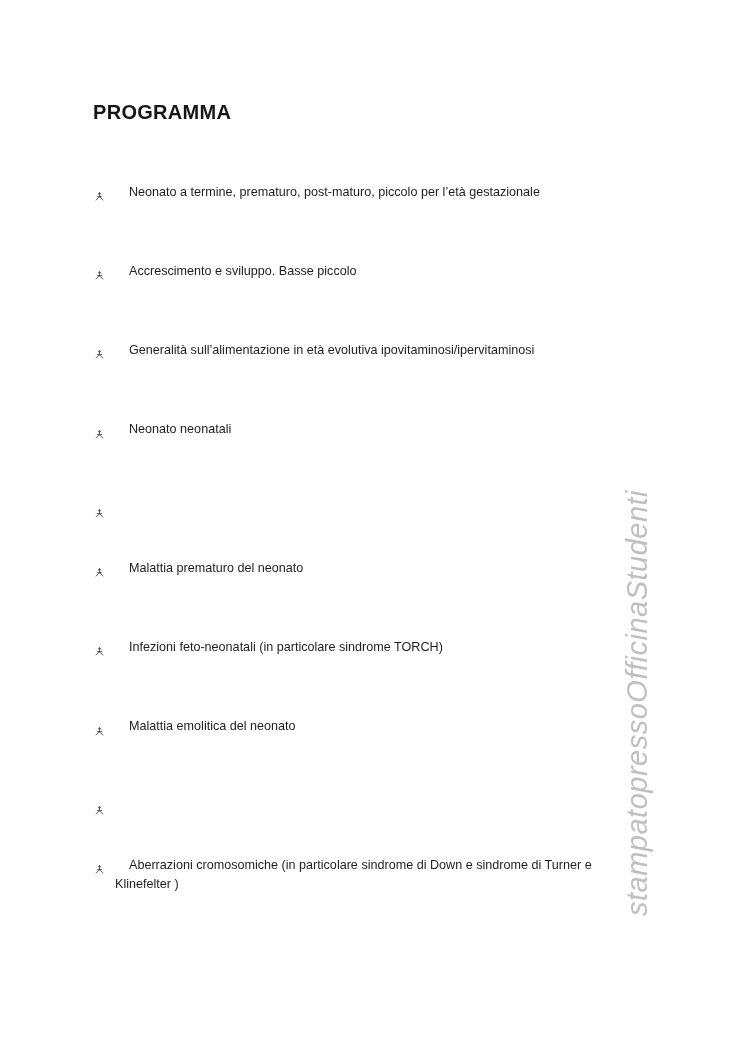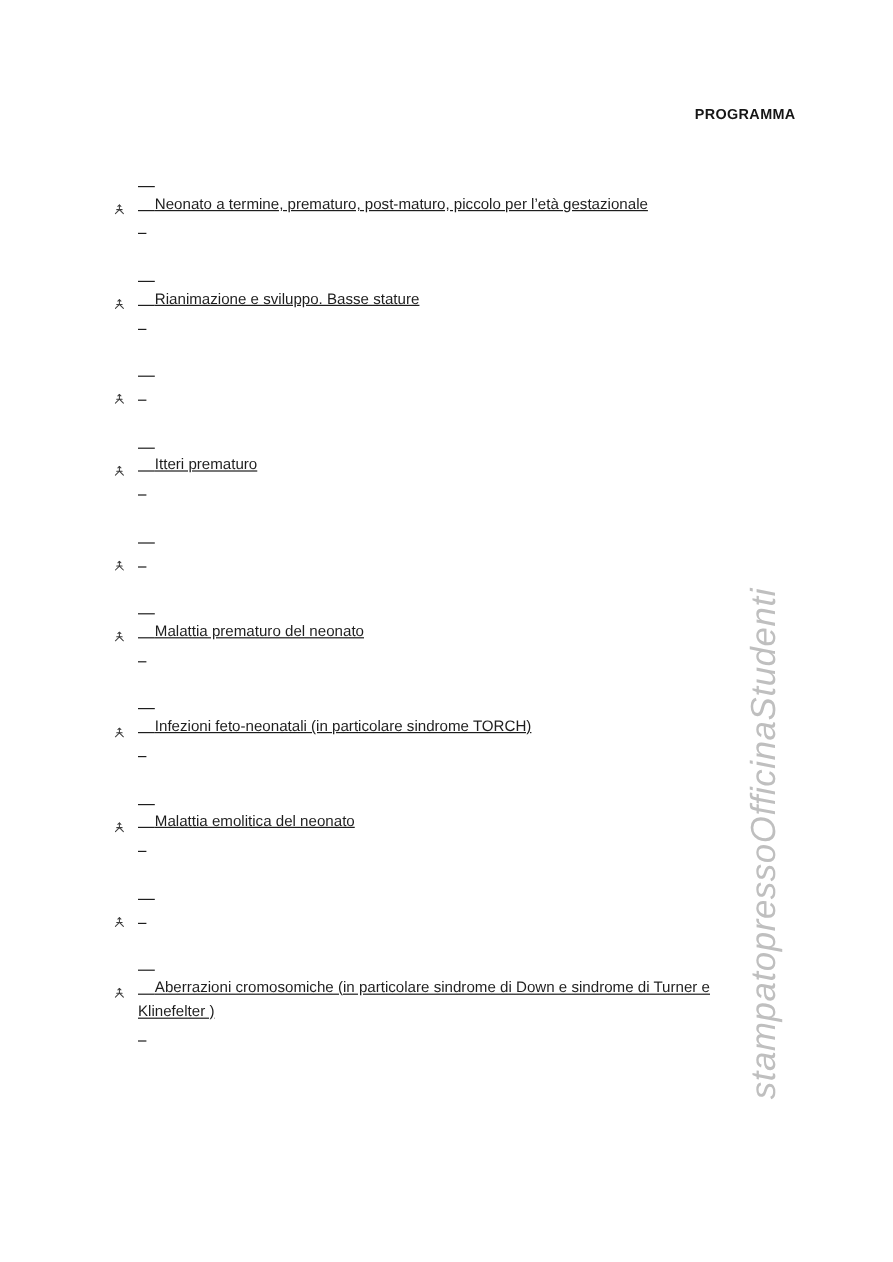--- a/index.html
+++ b/index.html
@@ -15,40 +15,39 @@
     overflow: hidden;
     font-family: "Liberation Sans", sans-serif;
   }
   .content {
     position: absolute;
     top: 88px;
     left: 93px;
     width: 570px;
   }
   .page-title {
-    margin: 0 0 19px 0;
-    text-align: right;
-    font-size: 12px;
+    margin: 13px 0 19px 0;
+    text-align: left;
+    font-size: 20px;
     font-weight: bold;
     letter-spacing: 0.3px;
     color: #161616;
   }
   ul.program-list {
     list-style: none;
     margin: 0;
     padding: 0;
   }
   ul.program-list li {
     position: relative;
     padding-left: 22px;
     font-size: 12.6px;
     line-height: 19.8px;
     color: #1e1e1e;
     white-space: pre-wrap;
-    text-decoration: underline;
   }
   ul.program-list li .bullet {
     position: absolute;
     left: 2px;
     top: 5.5px;
     width: 9px;
     height: 9px;
   }
   .watermark {
     position: absolute;
@@ -91,50 +90,51 @@
       <svg viewBox="0 0 10 10" width="9" height="9" aria-hidden="true">
         <g fill="none" stroke="#3d3d3d" stroke-width="0.95" stroke-linecap="round">
           <path d="M5 0.9 L5 5.2"></path>
           <path d="M5 5.2 L1.3 8.9"></path>
           <path d="M5 5.2 L8.7 8.9"></path>
           <path d="M3.6 2.2 L5 0.9 L6.4 2.2"></path>
           <path d="M2.5 5.2 L7.5 5.2"></path>
         </g>
       </svg>
     </span>
-    <span class="item-text">Rianimazione e sviluppo. Basse stature</span>
-  </li>
-
-  <li>
-    <span class="bullet">
-      <svg viewBox="0 0 10 10" width="9" height="9" aria-hidden="true">
-        <g fill="none" stroke="#3d3d3d" stroke-width="0.95" stroke-linecap="round">
-          <path d="M5 0.9 L5 5.2"></path>
-          <path d="M5 5.2 L1.3 8.9"></path>
-          <path d="M5 5.2 L8.7 8.9"></path>
-          <path d="M3.6 2.2 L5 0.9 L6.4 2.2"></path>
-          <path d="M2.5 5.2 L7.5 5.2"></path>
-        </g>
-      </svg>
-    </span>
-  </li>
-
-  <li>
-    <span class="bullet">
-      <svg viewBox="0 0 10 10" width="9" height="9" aria-hidden="true">
-        <g fill="none" stroke="#3d3d3d" stroke-width="0.95" stroke-linecap="round">
-          <path d="M5 0.9 L5 5.2"></path>
-          <path d="M5 5.2 L1.3 8.9"></path>
-          <path d="M5 5.2 L8.7 8.9"></path>
-          <path d="M3.6 2.2 L5 0.9 L6.4 2.2"></path>
-          <path d="M2.5 5.2 L7.5 5.2"></path>
-        </g>
-      </svg>
-    </span>
-    <span class="item-text">Itteri prematuro</span>
+    <span class="item-text">Accrescimento e sviluppo. Basse piccolo</span>
+  </li>
+
+  <li>
+    <span class="bullet">
+      <svg viewBox="0 0 10 10" width="9" height="9" aria-hidden="true">
+        <g fill="none" stroke="#3d3d3d" stroke-width="0.95" stroke-linecap="round">
+          <path d="M5 0.9 L5 5.2"></path>
+          <path d="M5 5.2 L1.3 8.9"></path>
+          <path d="M5 5.2 L8.7 8.9"></path>
+          <path d="M3.6 2.2 L5 0.9 L6.4 2.2"></path>
+          <path d="M2.5 5.2 L7.5 5.2"></path>
+        </g>
+      </svg>
+    </span>
+    <span class="item-text">Generalità sull’alimentazione in età evolutiva ipovitaminosi/ipervitaminosi</span>
+  </li>
+
+  <li>
+    <span class="bullet">
+      <svg viewBox="0 0 10 10" width="9" height="9" aria-hidden="true">
+        <g fill="none" stroke="#3d3d3d" stroke-width="0.95" stroke-linecap="round">
+          <path d="M5 0.9 L5 5.2"></path>
+          <path d="M5 5.2 L1.3 8.9"></path>
+          <path d="M5 5.2 L8.7 8.9"></path>
+          <path d="M3.6 2.2 L5 0.9 L6.4 2.2"></path>
+          <path d="M2.5 5.2 L7.5 5.2"></path>
+        </g>
+      </svg>
+    </span>
+    <span class="item-text">Neonato neonatali</span>
   </li>
 
   <li>
     <span class="bullet">
       <svg viewBox="0 0 10 10" width="9" height="9" aria-hidden="true">
         <g fill="none" stroke="#3d3d3d" stroke-width="0.95" stroke-linecap="round">
           <path d="M5 0.9 L5 5.2"></path>
           <path d="M5 5.2 L1.3 8.9"></path>
           <path d="M5 5.2 L8.7 8.9"></path>
           <path d="M3.6 2.2 L5 0.9 L6.4 2.2"></path>

